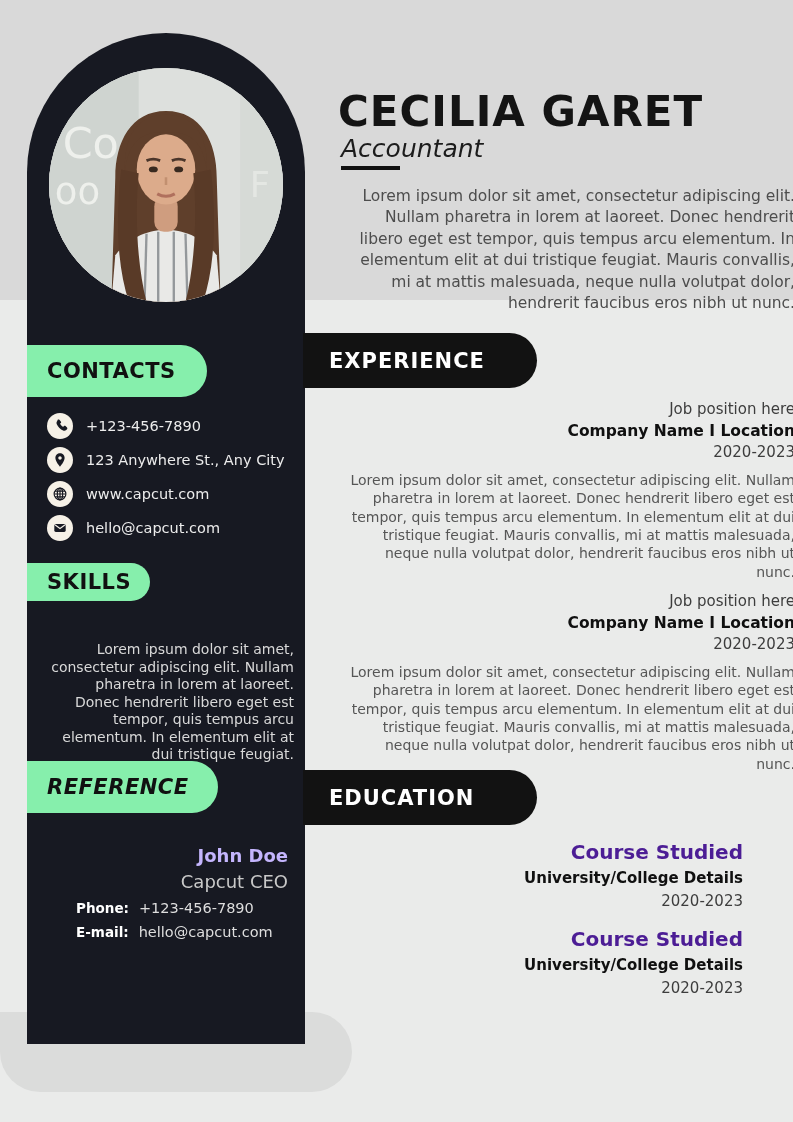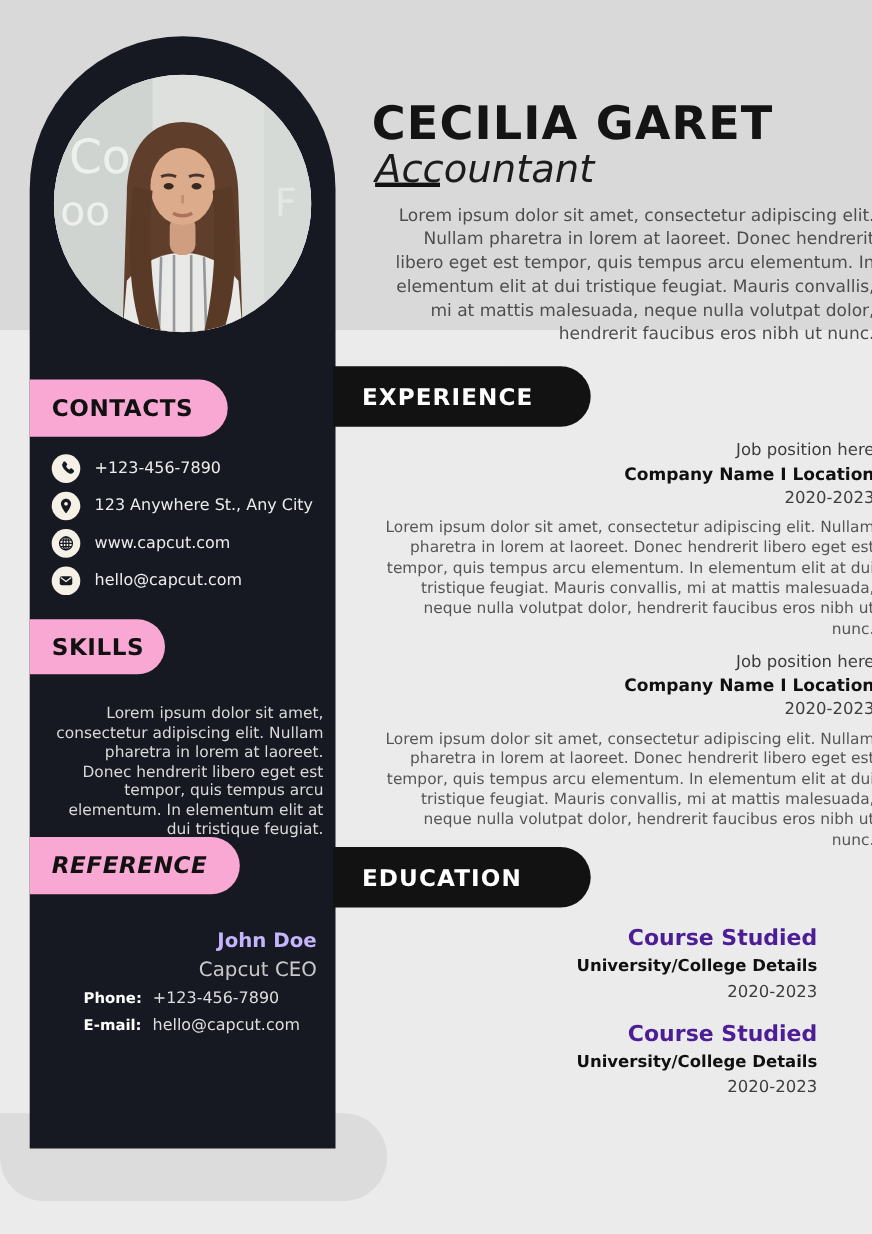--- a/index.html
+++ b/index.html
@@ -11,25 +11,25 @@
   .bottom-shape { position:absolute; left:0; top:1012px; width:352px; height:80px;
     background:#dbdcdb; border-radius:0 46px 46px 46px; }
 
   
   .sidebar { position:absolute; left:27px; top:33px; width:278px; height:1011px;
     background:#171922; border-radius:139px 139px 0 0; }
   .photo-wrap { position:absolute; left:22px; top:35px; width:234px; height:234px;
     border-radius:50%; overflow:hidden; background:#dde0dd; }
   .photo-wrap svg { display:block; width:100%; height:100%; }
 
-  .side-pill { position:absolute; left:0; background:#f9a8d4; color:#111;
+  .side-pill { position:absolute; left:0; background:#86efac; color:#111;
     border-radius:0 27px 27px 0; display:flex; align-items:center;
     padding-left:20px; font-weight:800; font-size:21px; letter-spacing:.5px; box-sizing:border-box; }
   .pill-contacts  { top:312px; height:52px; width:180px; }
-  .pill-skills    { top:530px; height:50px; width:123px; }
+  .pill-skills    { top:530px; height:38px; width:123px; }
   .pill-reference { top:728px; height:52px; width:191px;font-style:italic; }
 
   .contact-list { position:absolute; left:20px; top:380px; width:250px;
     display:flex; flex-direction:column; }
   .contact-row { display:flex; align-items:center; gap:13px; height:26px; margin-bottom:8px; }
   .contact-icon { width:26px; height:26px; border-radius:50%; background:#f6f1e7;
     display:flex; align-items:center; justify-content:center; flex:0 0 26px; }
   .contact-icon svg { width:16px; height:16px; }
   .contact-text { font-size:14.5px; color:#ececec; white-space:nowrap; }
 
@@ -39,21 +39,21 @@
   .reference-block { position:absolute; left:21px; top:812px; width:240px; }
   .ref-name { font-size:18px; font-weight:800; color:#c4b5fd; }
   .ref-role { font-size:18px; color:#c9c9c9; margin-top:5px; }
   .ref-row  { display:flex; align-items:baseline; gap:10px; margin-top:8px; }
   .ref-label { font-size:13.5px; font-weight:700; color:#ffffff;margin-left:28px; }
   .ref-value { font-size:14.5px; color:#dedede; white-space:nowrap; }
 
   
   .name { position:absolute; left:338px; top:87px; font-size:42px; font-weight:800;
     color:#141414; letter-spacing:1px; white-space:nowrap; }
-  .job-title { position:absolute; left:341px; top:134px; font-size:35px;
+  .job-title { position:absolute; left:341px; top:134px; font-size:25px;
     font-style:italic; color:#1c1c1c; }
   .title-underline { position:absolute; left:341px; top:166px; width:59px; height:4px;
     background:#111; }
   .summary { position:absolute; left:340px; top:186px; width:455px;
     font-size:15.5px; line-height:1.38; color:#4d4d4d; }
 
   .main-pill { position:absolute; left:303px; width:234px; height:55px;
     background:#121212; color:#ffffff; border-radius:0 28px 28px 0;
     display:flex; align-items:center; padding-left:26px; box-sizing:border-box;
     font-weight:800; font-size:21px; letter-spacing:1px; }

